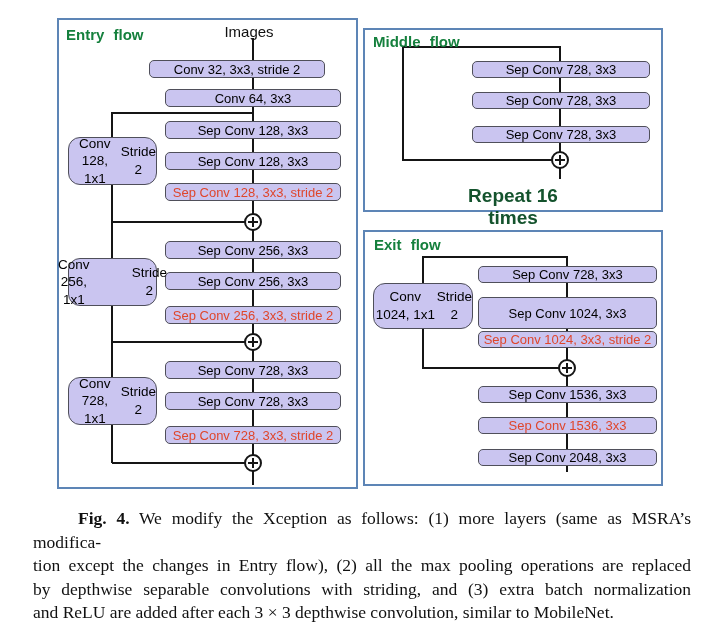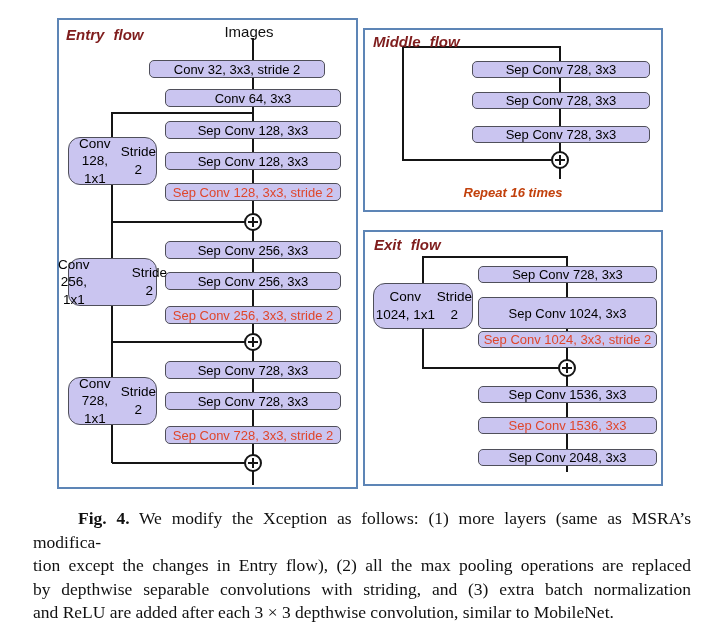--- a/index.html
+++ b/index.html
@@ -1,34 +1,34 @@
 <!DOCTYPE html>
 <html><head>
 <meta charset="utf-8">
 <style>
   html,body{margin:0;padding:0;background:#ffffff;}
   #figure{position:relative;width:720px;height:629px;background:#ffffff;overflow:hidden;
           font-family:"Liberation Sans",sans-serif;}
   .panel{position:absolute;border:2px solid #5d85b6;background:#ffffff;box-sizing:border-box;}
-  .flow-title{position:absolute;font-weight:bold;font-size:15px;color:#7f1d1d;word-spacing:5px;z-index:4;font-style:italic;}
+  .flow-title{position:absolute;font-weight:bold;font-size:15px;color:#15803d;word-spacing:5px;z-index:4;}
   .plain-label{position:absolute;font-size:15px;color:#111;text-align:center;z-index:4;}
   .hline{position:absolute;height:2px;background:#151515;z-index:1;}
   .vline{position:absolute;width:2px;background:#151515;z-index:1;}
   .block{position:absolute;background:#cac5f0;border:1.5px solid #4f4f5a;border-radius:5px;
          display:flex;align-items:center;justify-content:center;font-size:13px;color:#000;
          white-space:nowrap;z-index:2;box-sizing:border-box;}
   .block.red{color:#df462c;}
   .skip-block{position:absolute;background:#cac5f0;border:1.5px solid #4f4f5a;border-radius:12px;
          display:flex;align-items:center;justify-content:center;
          font-size:13.5px;line-height:1.3;color:#000;z-index:2;box-sizing:border-box;text-align:center;}
   .sum{position:absolute;width:14px;height:14px;border:2px solid #151515;border-radius:50%;
        background:#ffffff;z-index:3;}
   .sum::before{content:"";position:absolute;left:2px;top:6px;width:10px;height:2px;background:#151515;}
   .sum::after{content:"";position:absolute;left:6px;top:2px;width:2px;height:10px;background:#151515;}
-  .repeat-note{position:absolute;font-weight:bold;font-size:13px;color:#c2410c;text-align:center;z-index:4;font-style:italic;}
+  .repeat-note{position:absolute;font-weight:bold;font-size:19px;color:#14532d;text-align:center;z-index:4;}
   .caption{position:absolute;left:33px;top:507px;width:658px;font-family:"Liberation Serif",serif;
            font-size:17.5px;color:#111;}
   .cap-line{line-height:23.5px;text-align:justify;text-align-last:justify;}
   .cap-line.last{text-align:left;text-align-last:left;}
   .cap-tag{font-weight:bold;margin-left:45px;}
 </style>
 </head>
 <body>
 
 <div id="figure">

